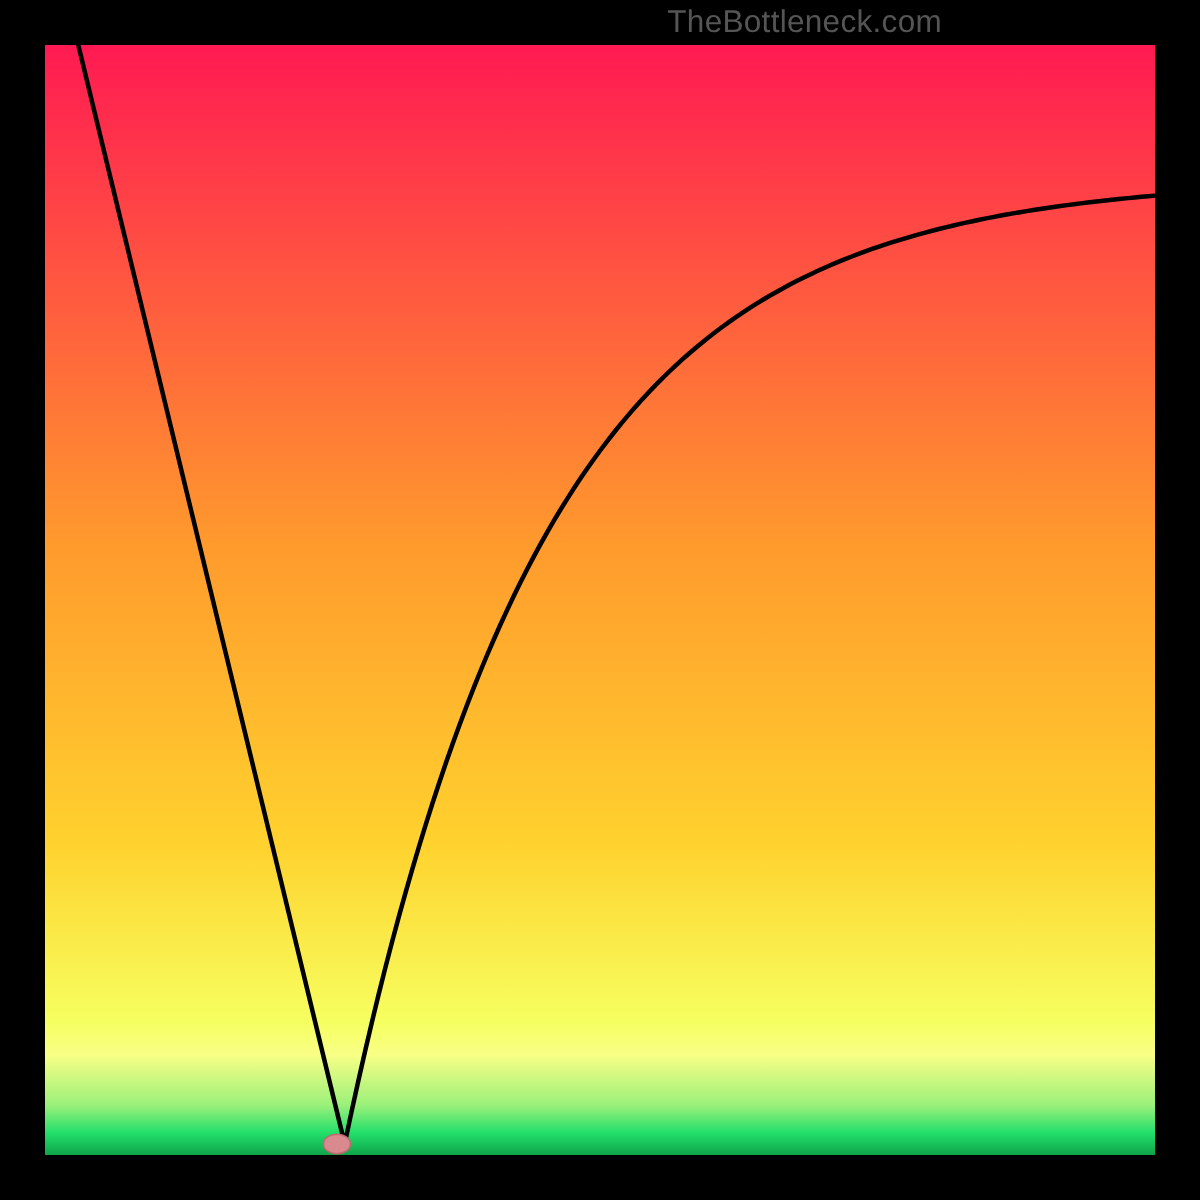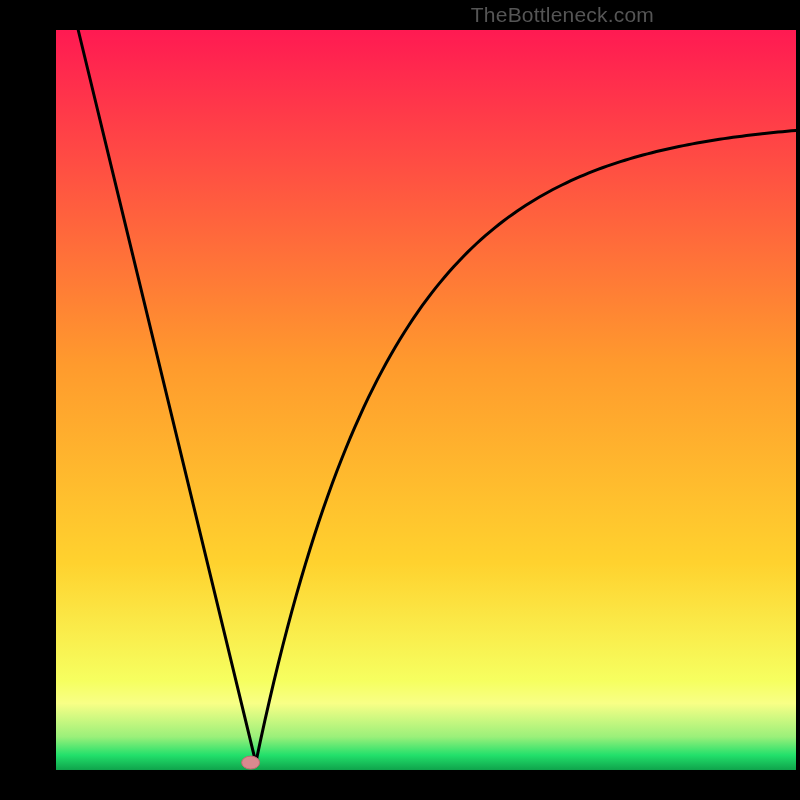--- a/index.html
+++ b/index.html
@@ -8,21 +8,20 @@
     width: 800px;
     height: 800px;
     overflow: hidden;
     background: #000;
     font-family: Arial, Helvetica, sans-serif;
   }
   .canvas-wrap {
     position: relative;
     width: 640px;
     height: 800px;
-    margin-left: 26px;
   }
   .watermark {
     position: absolute;
     top: 3px;
     right: 12px;
     color: #555;
     font-size: 21px;
     font-weight: 500;
     letter-spacing: 0.2px;
     z-index: 5;

